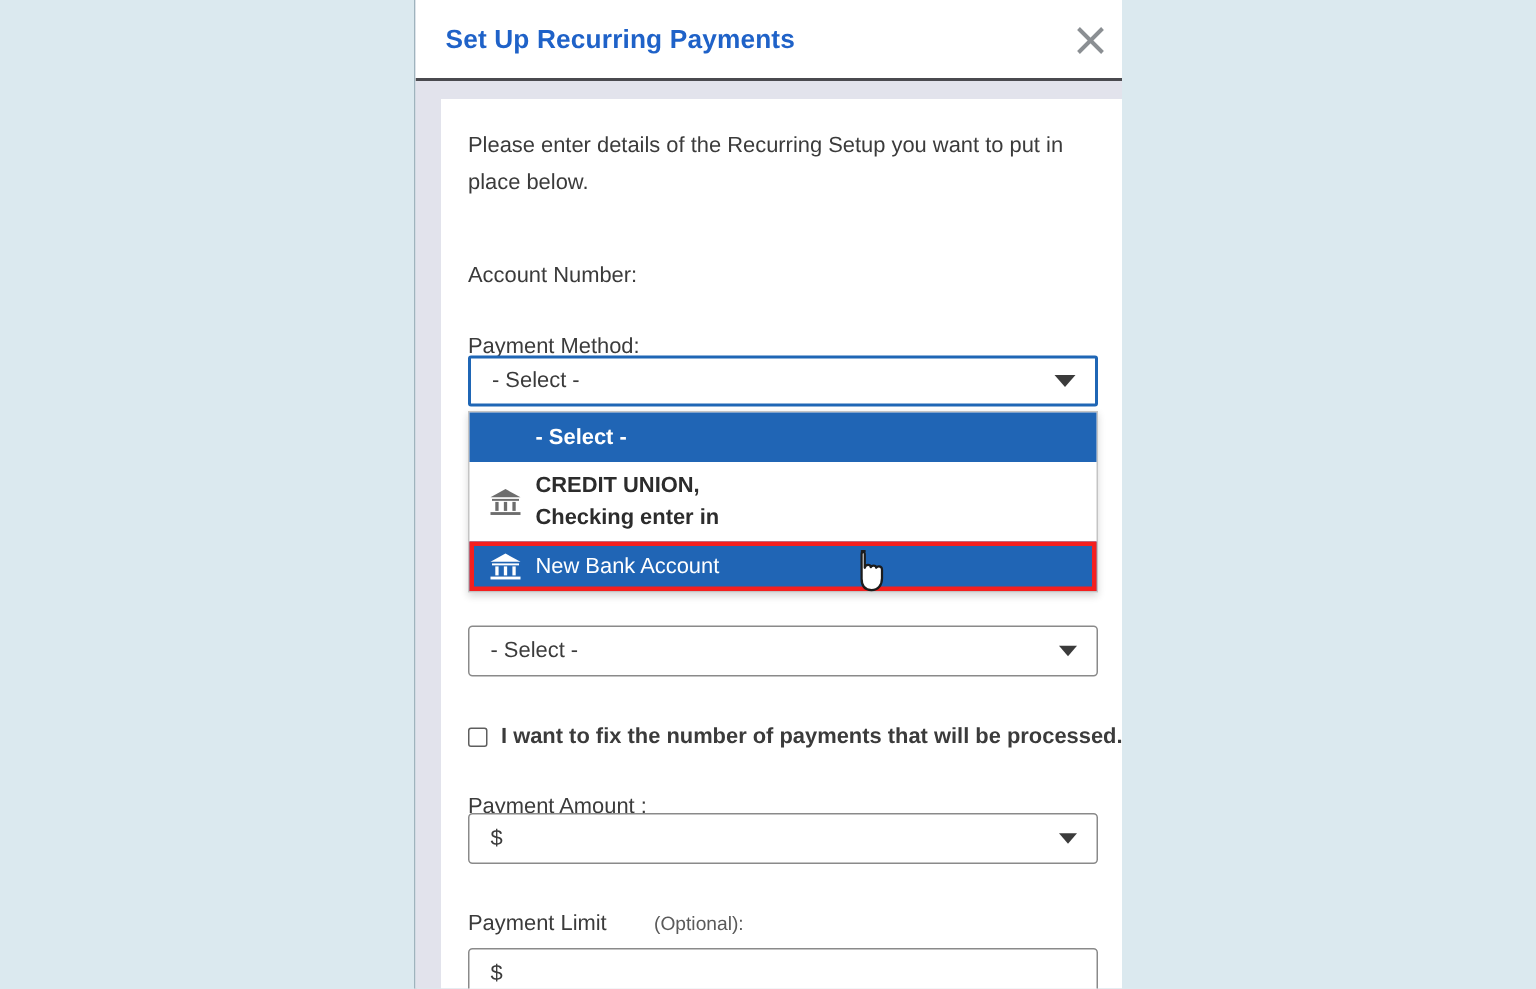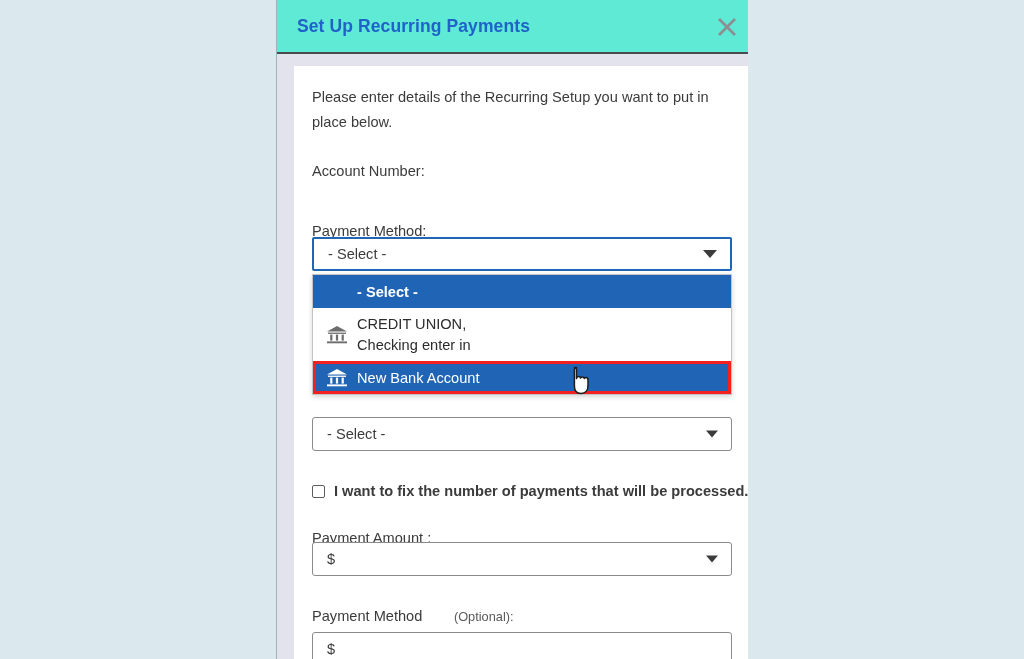--- a/index.html
+++ b/index.html
@@ -49,21 +49,21 @@
     box-sizing: border-box;
     overflow: hidden;
   }
 
   #modal-header {
     position: absolute;
     left: 0;
     top: 0;
     width: 471px;
     height: 54px;
-    background: #5eead4;
+    background: #ffffff;
     border-bottom: 2px solid #4a4a4f;
     box-sizing: border-box;
     display: flex;
     align-items: center;
   }
   #modal-title {
     font-size: 17.5px;
     font-weight: bold;
     color: #1f62c8;
     margin-left: 20px;
@@ -180,20 +180,21 @@
   .dd-option.selected-blue {
     background: #2065b5;
     color: #ffffff;
     font-weight: bold;
   }
   .dd-option.multiline {
     min-height: 53px;
     align-items: center;
     padding-top: 4px;
     padding-bottom: 4px;
+    font-weight: bold;
   }
   .dd-option.highlighted {
     background: #2065b5;
     color: #ffffff;
     font-weight: normal;
     outline: 3px solid #f41f1f;
     outline-offset: -3px;
     z-index: 2;
   }
   .dd-icon {
@@ -265,21 +266,21 @@
         <line x1="7" y1="8" x2="23" y2="24" stroke="#8b8f93" stroke-width="2.6" stroke-linecap="butt"></line>
         <line x1="23" y1="8" x2="7" y2="24" stroke="#8b8f93" stroke-width="2.6" stroke-linecap="butt"></line>
       </svg>
     </div>
   </div>
 
   <div id="content-card">
 
     <div class="intro">Please enter details of the Recurring Setup you want to put in place below.</div>
 
-    <div class="field-label" style="left:18px; top:97px;">Account Number:</div>
+    <div class="field-label" style="left:18px; top:110px;">Account Number:</div>
 
     <div class="field-label" style="left:18px; top:157px;">Payment Method:</div>
 
     <div class="select-box focused" style="top:171px;">
       <span class="select-value">- Select -</span>
       <span class="select-arrow"></span>
     </div>
 
     <div class="select-box" style="top:351px;">
       <span class="select-value">- Select -</span>
@@ -292,21 +293,21 @@
     </div>
 
     <div class="field-label" style="left:18px; top:464px;">Payment Amount :</div>
 
     <div class="select-box" style="top:476px;">
       <span class="select-value">$</span>
       <span class="select-arrow"></span>
     </div>
 
     <div class="field-label" style="left:18px; top:542px;">
-      <span>Payment Method</span><span class="optional-note"> (Optional):</span>
+      <span>Payment Limit</span><span class="optional-note"> (Optional):</span>
     </div>
 
     <div class="select-box" style="top:566px;">
       <span class="select-value">$</span>
     </div>
 
     <div id="dropdown-list">
 
       <div class="dd-option selected-blue">
         <span class="dd-icon-spacer"></span>

